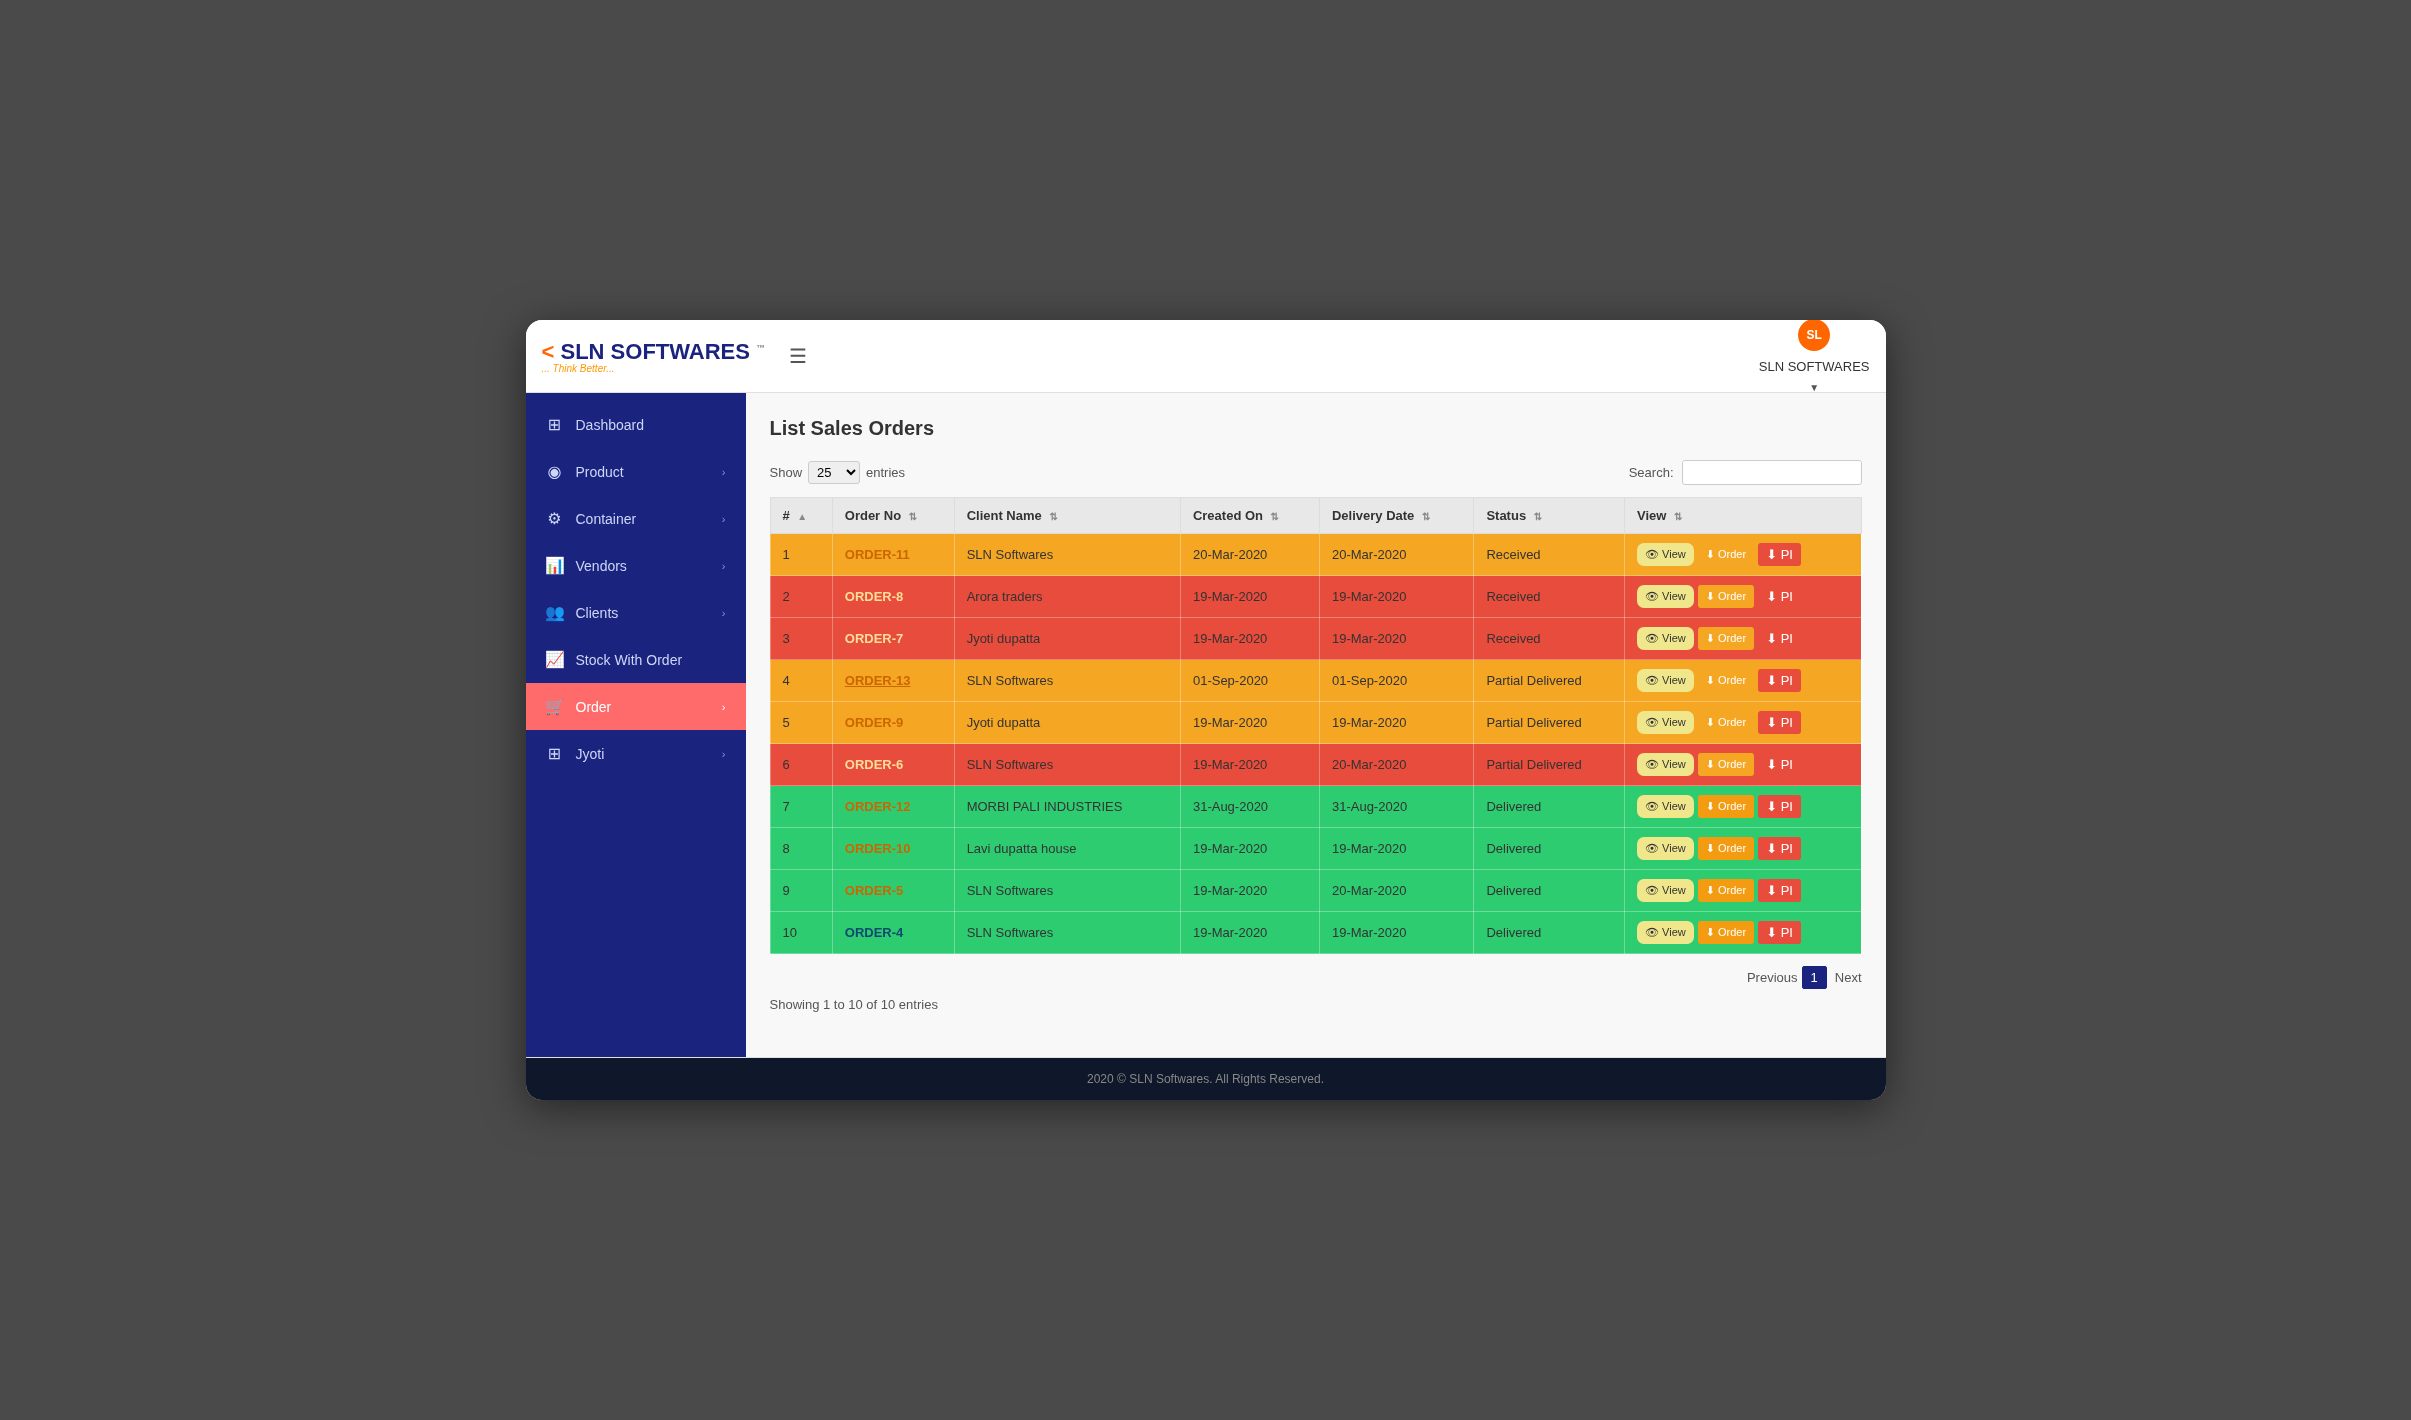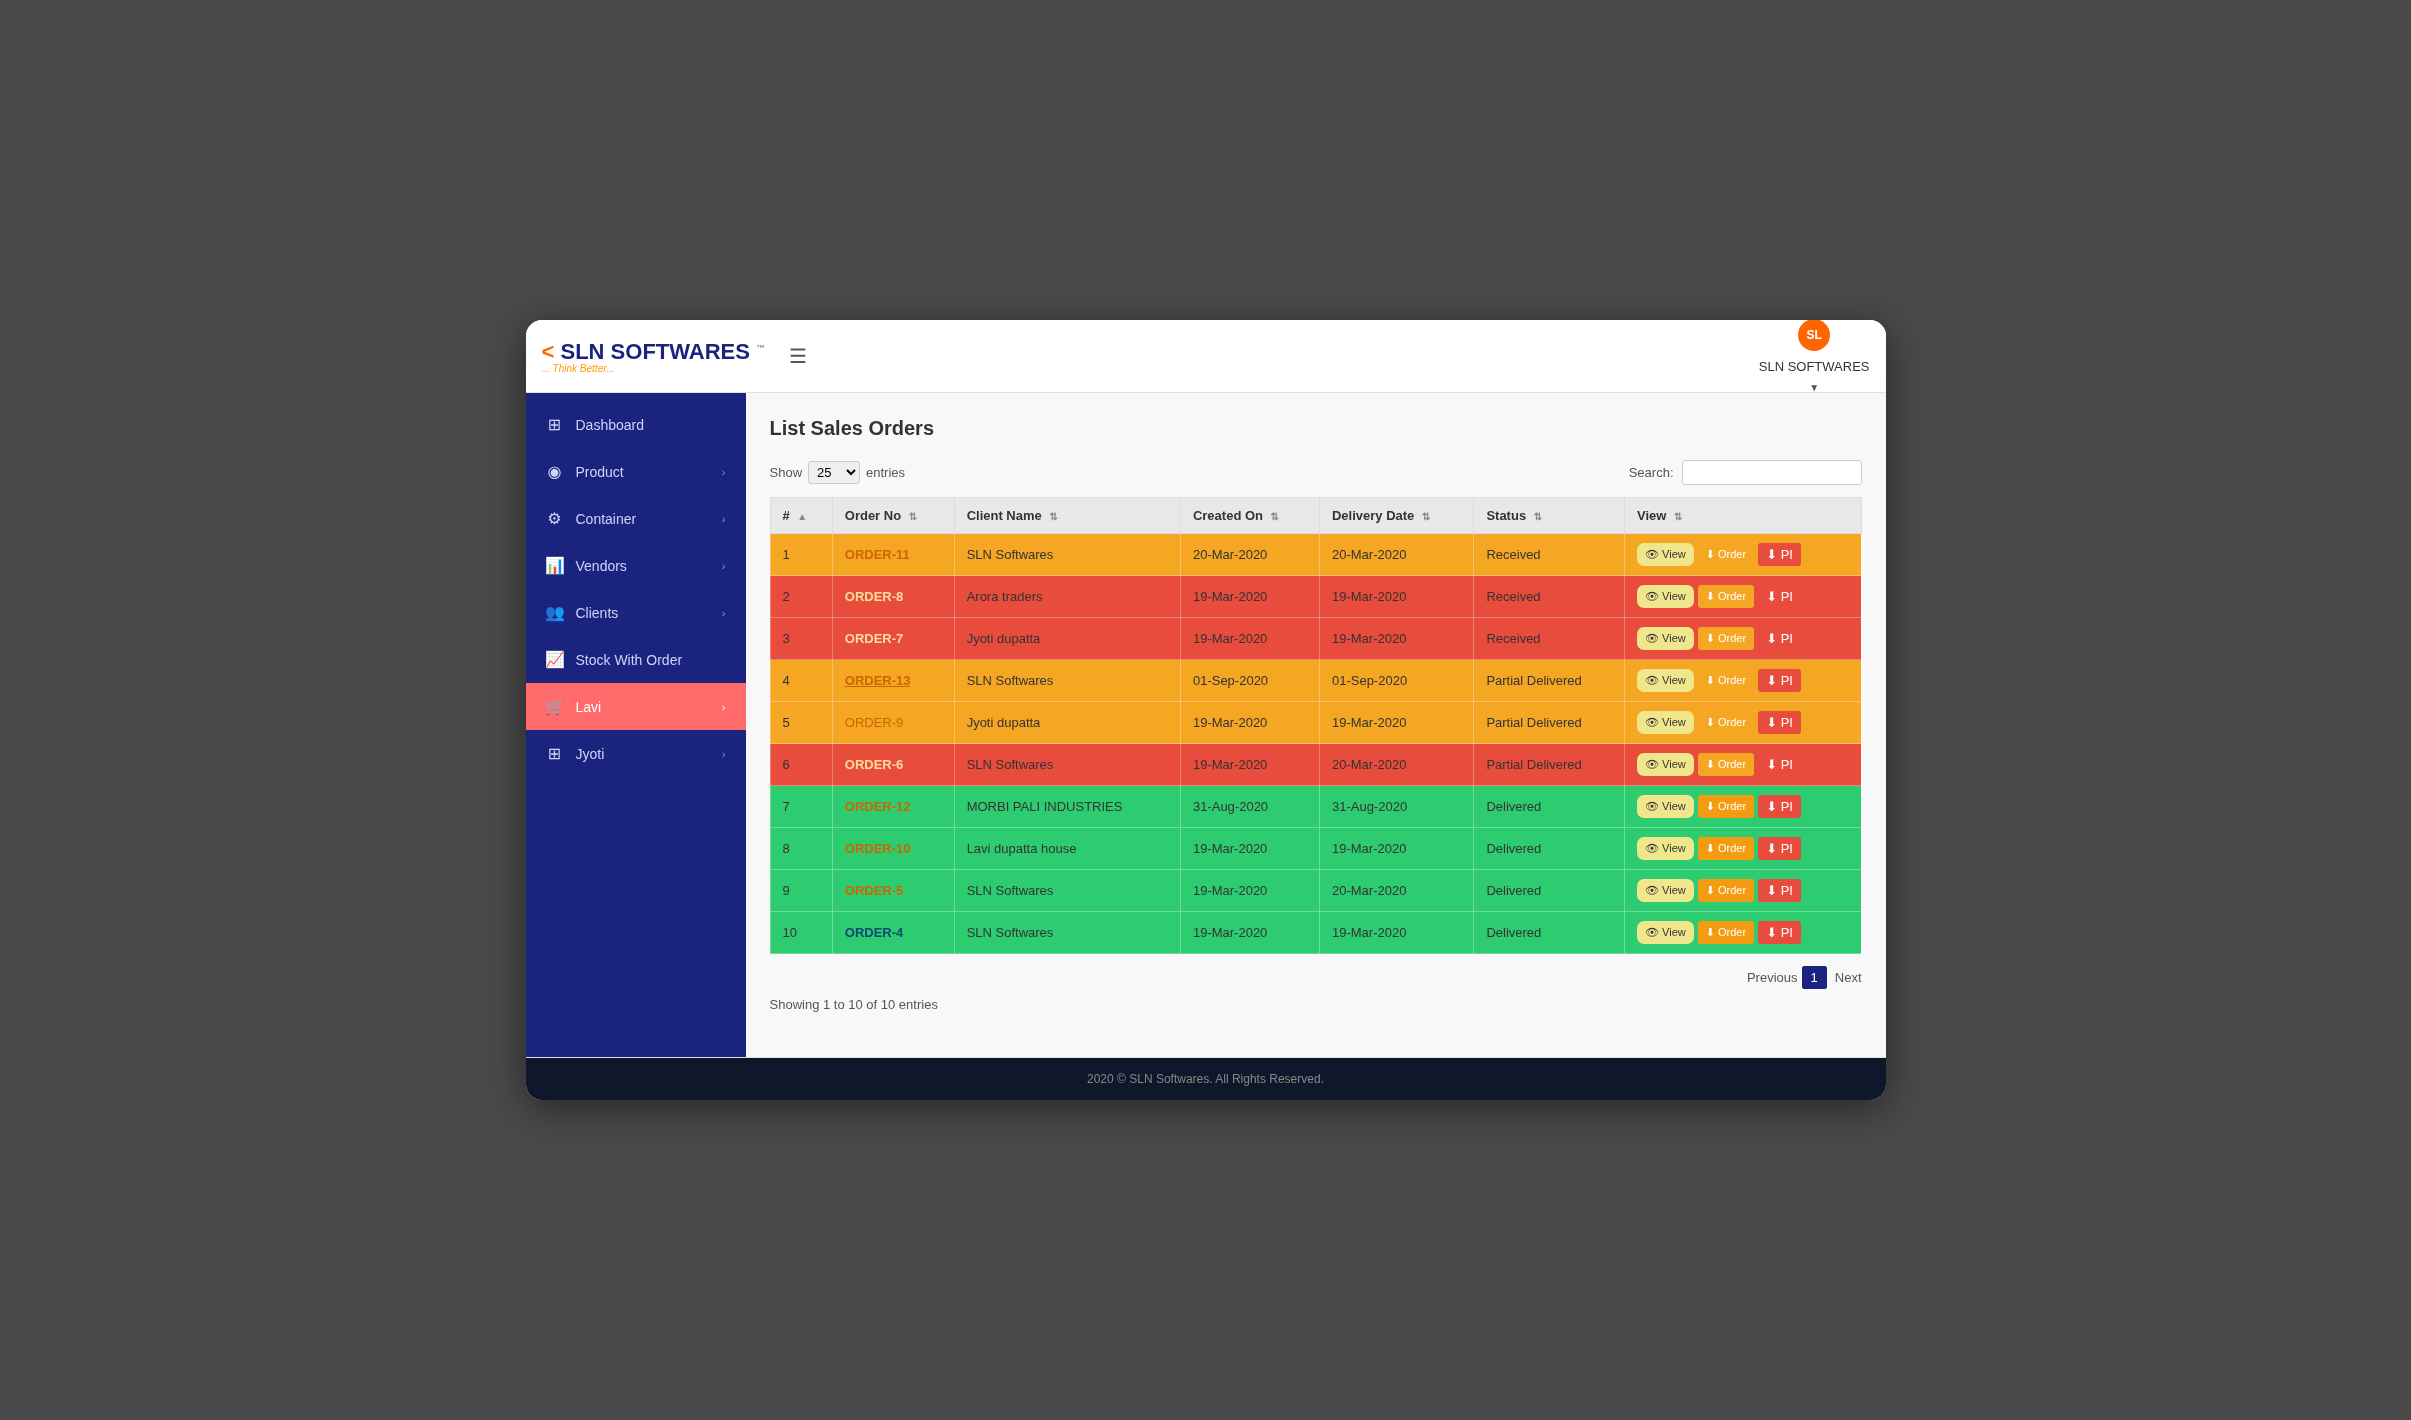--- a/index.html
+++ b/index.html
@@ -367,21 +367,21 @@
       </div>
       <div class="sidebar-item">
         <div class="sidebar-item-left">
           <span class="sidebar-icon">📈</span>
           <span>Stock With Order</span>
         </div>
       </div>
       <div class="sidebar-item active">
         <div class="sidebar-item-left">
           <span class="sidebar-icon">🛒</span>
-          <span>Lavi</span>
+          <span>Order</span>
         </div>
         <span class="sidebar-chevron" style="color:white;">›</span>
       </div>
       <div class="sidebar-item">
         <div class="sidebar-item-left">
           <span class="sidebar-icon">⊞</span>
           <span>Jyoti</span>
         </div>
         <span class="sidebar-chevron">›</span>
       </div>
@@ -475,21 +475,21 @@
     <td>
       <div class="btn-group">
         <button class="btn-view">👁 View</button>
         <button class="btn-order">⬇ Order</button>
         <button class="btn-pi">⬇ PI</button>
       </div>
     </td>
   </tr>
             <tr class="row-orange">
     <td>5</td>
-    <td style="color:#cc6600;font-weight:400;">ORDER-9</td>
+    <td style="color:#cc6600;font-weight:700;">ORDER-9</td>
     <td>Jyoti dupatta</td>
     <td>19-Mar-2020</td>
     <td>19-Mar-2020</td>
     <td>Partial Delivered</td>
     <td>
       <div class="btn-group">
         <button class="btn-view">👁 View</button>
         <button class="btn-order">⬇ Order</button>
         <button class="btn-pi">⬇ PI</button>
       </div>

